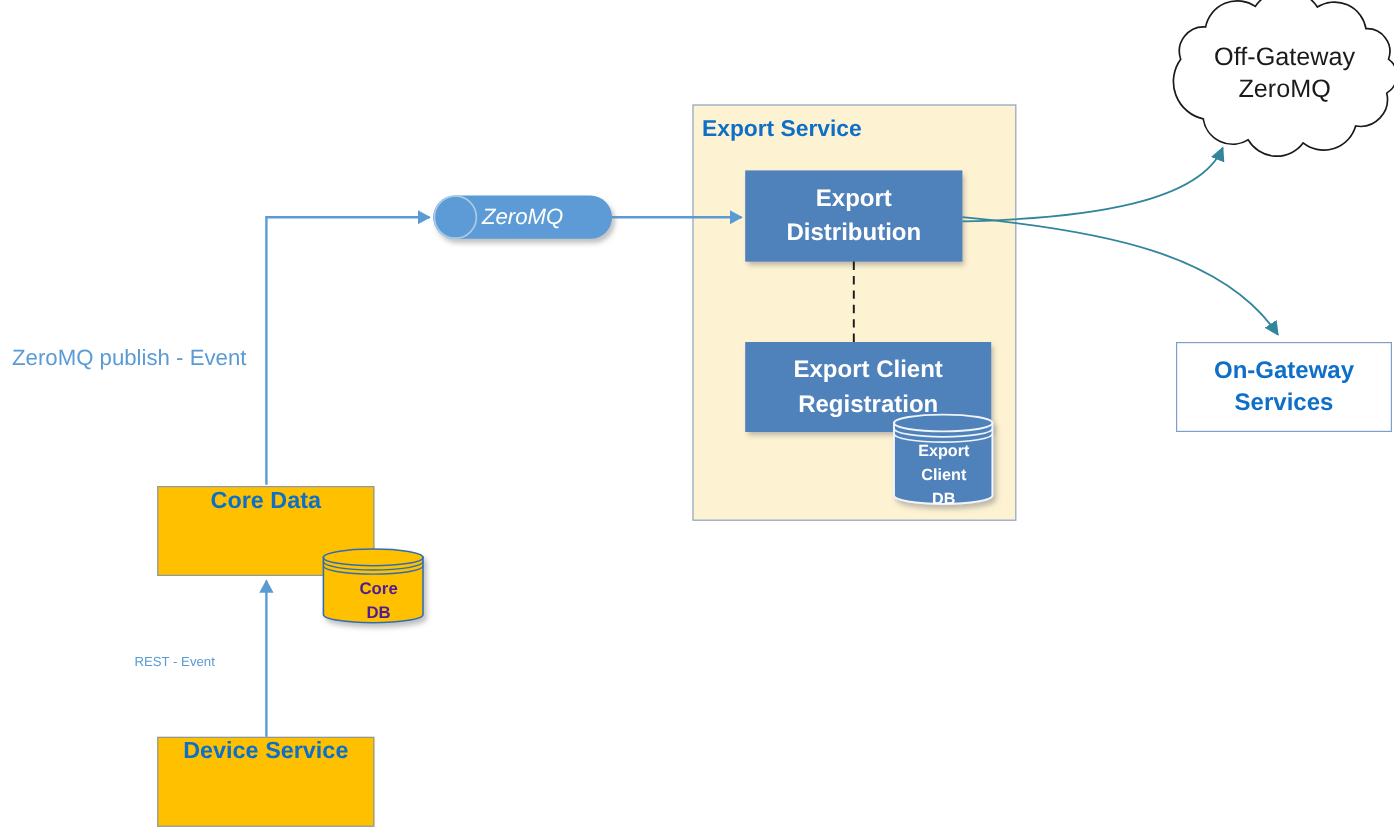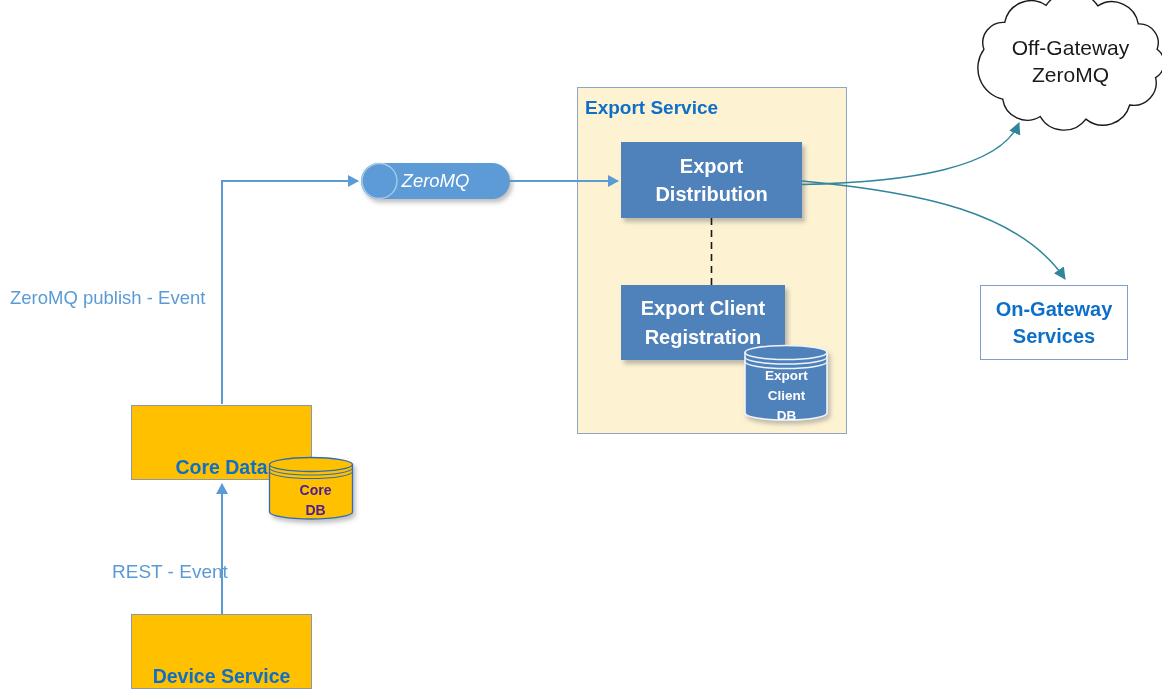--- a/index.html
+++ b/index.html
@@ -19,45 +19,45 @@
     color:#0e6fc8;font-size:19px;font-weight:bold;z-index:2;
   }
   
   .blue-box{
     background:#4f81bb;color:#ffffff;font-weight:bold;font-size:20px;
     line-height:28.5px;text-align:center;display:flex;flex-direction:column;
     justify-content:center;z-index:2;
     box-shadow:2.5px 3.5px 4px rgba(130,130,130,0.5);
   }
   #export-distribution{left:621px;top:142px;width:181px;height:76px;}
-  #export-client-registration{left:621px;top:285px;width:164px;height:75px;}
+  #export-client-registration{left:621px;top:285px;width:205px;height:75px;}
   
   .yellow-box{
     background:#ffc000;border:1.2px solid #8a98ac;color:#0e6fc8;
     font-weight:bold;font-size:19.5px;text-align:center;display:flex;
-    flex-direction:column;justify-content:flex-end;z-index:2;
+    flex-direction:column;justify-content:flex-start;z-index:2;
   }
   #core-data{left:131px;top:405px;width:181px;height:75px;}
   #device-service{left:131px;top:614px;width:181px;height:75px;}
   
   #on-gateway-services{
-    left:980px;top:285px;width:148px;height:75px;
+    left:980px;top:285px;width:180px;height:75px;
     background:#ffffff;border:1.4px solid #7f9ecb;color:#0e6fc8;
     font-weight:bold;font-size:20px;line-height:26.5px;text-align:center;
     display:flex;flex-direction:column;justify-content:center;z-index:2;
   }
   
   #off-gateway-clients-label{
     left:984px;top:34px;width:173px;color:#1a1a1a;font-size:21px;
     line-height:27px;text-align:center;z-index:4;
   }
   
   .edge-label{color:#5b9bd5;white-space:nowrap;z-index:2;}
   #zeromq-publish-label{left:10px;top:287px;font-size:18.5px;}
-  #rest-event-label{left:112px;top:546px;font-size:19px;margin-top:15px;}
+  #rest-event-label{left:112px;top:546px;font-size:11px;}
   
   #zeromq-label{
     left:361px;top:170px;width:149px;color:#ffffff;font-size:18.5px;
     text-align:center;z-index:4;font-style:italic;
   }
   
   .cyl-text{font-weight:bold;text-align:center;z-index:4;}
   #export-client-db-label{left:746px;top:366px;width:81px;font-size:13.5px;line-height:20px;color:#ffffff;}
   #core-db-label{left:270px;top:481px;width:91px;font-size:14px;line-height:19.5px;color:#4c1d95;}
   

